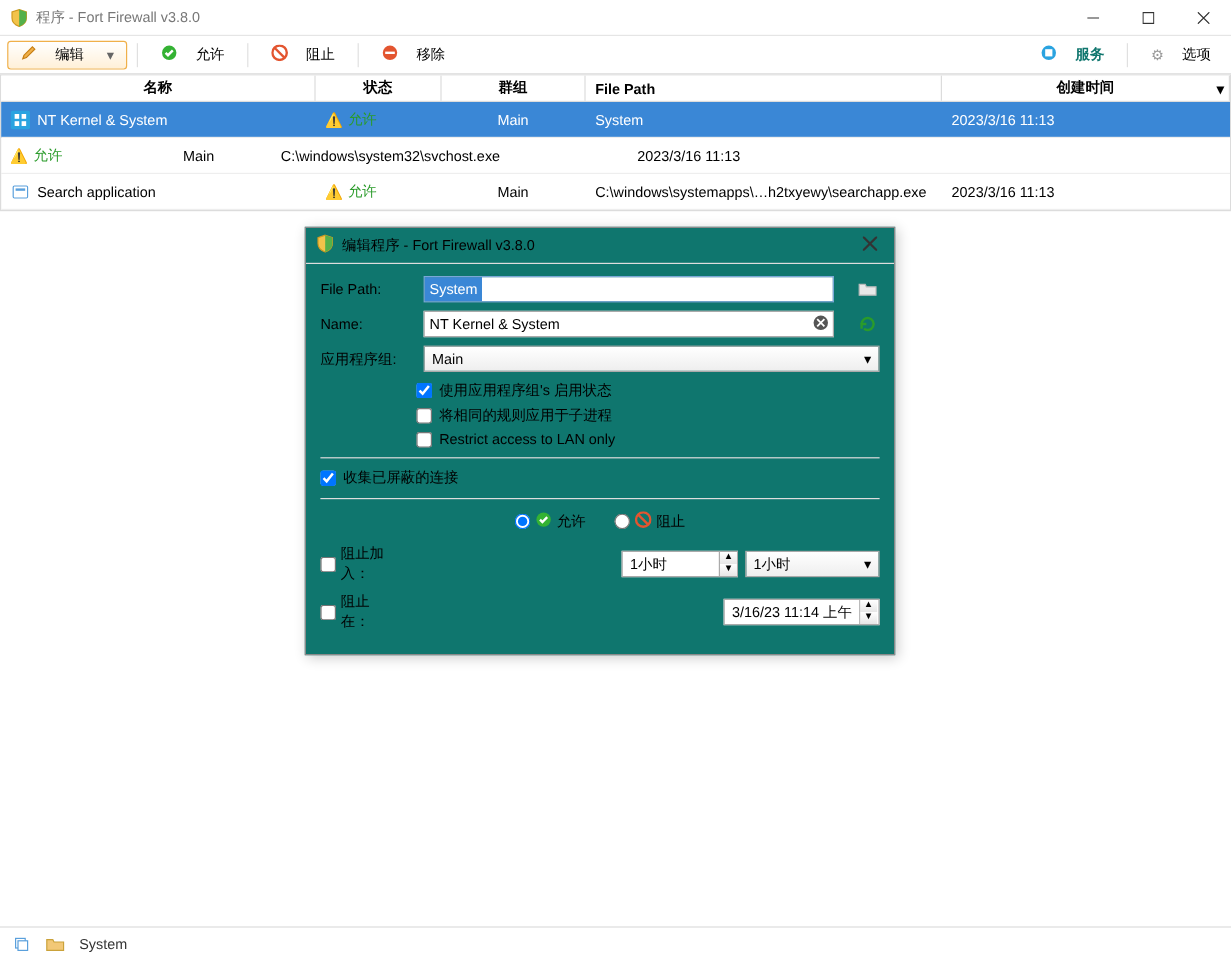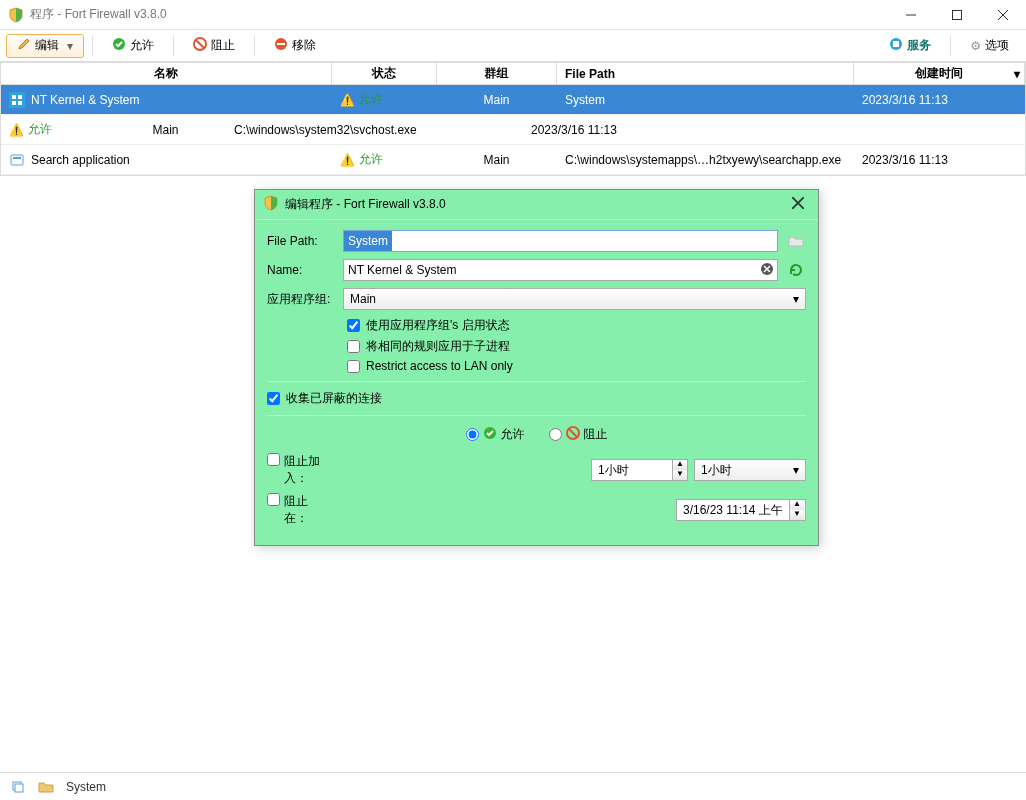--- a/index.html
+++ b/index.html
@@ -7,68 +7,68 @@
 
 
 .titlebar { height: 30px; display: flex; align-items: center; padding: 0 0 0 8px; background: #fff; border-bottom: 1px solid #e5e5e5; color: #777; }
 .titlebar .tb-icon { width: 16px; height: 16px; margin-right: 6px; }
 .titlebar .tb-title { flex: 1; }
 .titlebar .winbtns { display: flex; }
 .titlebar .winbtn { width: 46px; height: 30px; display: flex; align-items: center; justify-content: center; color: #555; }
 
 
 .toolbar { height: 32px; display: flex; align-items: center; padding: 2px 6px; background: #fff; border-bottom: 1px solid #dcdcdc; gap: 0; }
-.tbtn { display: inline-flex; align-items: center; height: 24px; padding: 0 10px; border: 1px solid transparent; border-radius: 3px; background: transparent; cursor: default; gap: 4px; justify-content: space-between; }
+.tbtn { display: inline-flex; align-items: center; height: 24px; padding: 0 10px; border: 1px solid transparent; border-radius: 3px; background: transparent; cursor: default; gap: 15px; justify-content: space-between; }
 .tbtn.bordered { border: 1px solid #f0b04a; background: linear-gradient(#fff, #fff0d8); }
 .tbtn.bordered .chev { margin-left: 4px; color: #666; }
 .tsep { width: 1px; height: 20px; background: #e0e0e0; margin: 0 8px; }
 .tspacer { flex: 1; }
 
 
 .table-wrap { border: 1px solid #dcdcdc; margin: 0; }
 .thead { display: flex; background: #fff; height: 22px; border-bottom: 1px solid #dcdcdc; }
 .th { display: flex; align-items: center; justify-content: center; border-right: 1px solid #dcdcdc; font-weight: bold; position: relative; }
 .th.left { justify-content: flex-start; padding-left: 8px; }
 .th .sort { position:absolute; right:4px; top:4px; }
 .trow { display: flex; height: 30px; border-bottom: 1px solid #eee; align-items: center; }
 .trow.selected { background: #3a87d6; color: #fff; }
 .td { display: flex; align-items: center; border-right: 1px solid transparent; padding: 0 8px; overflow: hidden; white-space: nowrap; }
-.col-name { width: 331px; }
+.col-name { width: 262px; }
 .col-status { width: 105px; }
 .col-group { width: 120px; justify-content: center;}
 .col-path { width: 297px; }
 .col-ctime { width: 150px; }
 .td.col-status .warn { margin-right: 4px; }
 .td.col-name .rowicon { width:16px; height:16px; margin-right:6px; display:inline-flex; align-items:center; justify-content:center; border-radius:2px;}
 
 
-.dialog { position: absolute; left: 254px; top: 189px; width: 565px; background: #86efac; border: 1px solid #8a8a8a; box-shadow: 2px 2px 10px rgba(0,0,0,0.2); }
+.dialog { position: absolute; left: 254px; top: 189px; width: 492px; background: #0f766e; border: 1px solid #8a8a8a; box-shadow: 2px 2px 10px rgba(0,0,0,0.2); }
 .dlg-title { height: 30px; display: flex; align-items: center; padding: 0 8px; border-bottom: 1px solid #ddd; }
 .dlg-title .tb-icon { margin-right:6px;}
 .dlg-title .ttl { flex: 1; }
 .dlg-title .close { width: 24px; text-align: center; cursor: default; }
 .dlg-body { padding: 10px 12px 12px 12px; }
-.frow { display: flex; align-items: center; margin-bottom: 7px; gap: 8px; }
+.frow { display: flex; align-items: center; margin-bottom: 7px; gap: 18px; }
 .flabel { width: 68px; }
 .finput { flex: 1; height: 22px; border: 1px solid #7aa7d8; padding: 0 4px; background:#fff; }
 .finput.plain { border: 1px solid #aaa; }
 .iconbtn { width: 20px; height: 20px; display:flex; align-items:center; justify-content:center; color:#888; }
 .fselect { flex:1; height:22px; border:1px solid #aaa; background: linear-gradient(#fff,#eee); display:flex; align-items:center; padding: 0 6px; position:relative;}
 .fselect .chev { position:absolute; right:6px; }
 .chkrow { display:flex; align-items:center; gap:6px; margin: 4px 0 4px 80px; }
 .chkrow input, .chkline input { width:13px; height:13px;}
 .sep { border-top: 1px solid #ddd; margin: 8px 0; }
 .chkline { display:flex; align-items:center; gap:6px; margin: 6px 0; }
 
 .radio-row { display:flex; align-items:center; justify-content:center; gap: 24px; margin: 10px 0; }
 .radio-row label { display:flex; align-items:center; gap:4px;}
 .radio-row input[type=radio]{ width:13px; height:13px;}
 
 .time-row { display:flex; align-items:center; gap:6px; margin: 6px 0; }
-.time-row .lbl { width: 62px; display:flex; align-items:flex-start; gap:4px;}
+.time-row .lbl { width: 62px; display:flex; align-items:center; gap:4px;}
 .time-row .spacer { flex:1; }
 .spinbox { display:inline-flex; align-items:center; height:22px; border:1px solid #aaa; background:#fff; }
 .spinbox .val { padding: 0 6px; min-width: 80px;}
 .spinbox .spins { display:flex; flex-direction:column; border-left:1px solid #aaa;}
 .spinbox .spins div{ width:14px; height:10px; font-size:8px; line-height:8px; text-align:center; background:linear-gradient(#fff,#e6e6e6);}
 .combo { display:inline-flex; align-items:center; height:22px; border:1px solid #aaa; background:linear-gradient(#fff,#eee); min-width:112px; padding:0 6px; position:relative;}
 .combo .chev{ position:absolute; right:6px;}
 
 .dlg-buttons { display:flex; justify-content:flex-end; gap:6px; margin-top:14px;}
 .btn { min-width:78px; height:23px; border:1px solid #8a8a8a; background:linear-gradient(#fcfcfc,#e6e6e6); border-radius:2px; cursor:default; }

